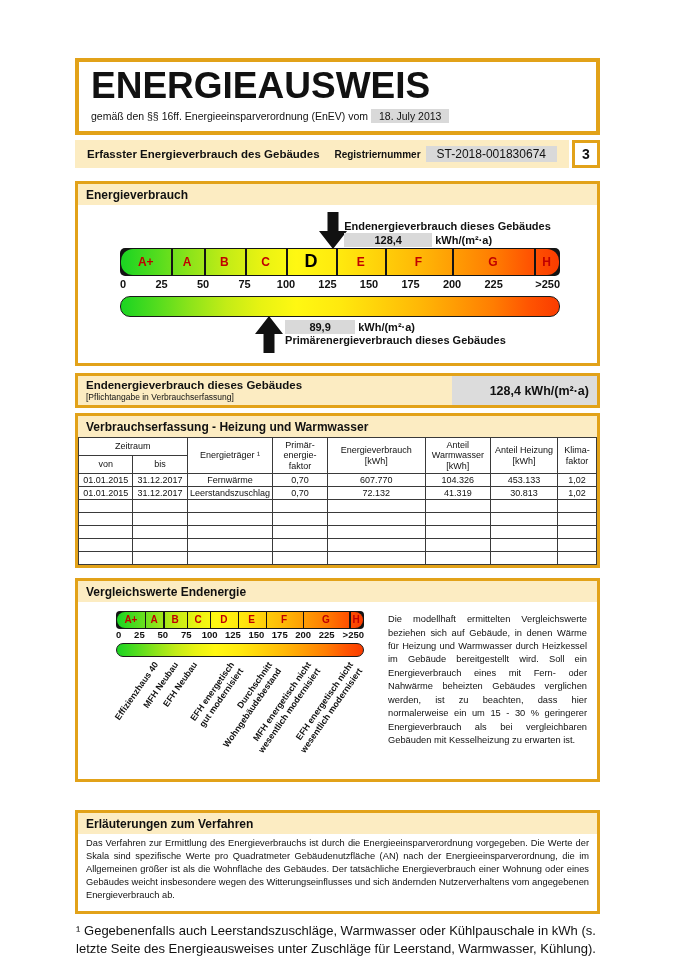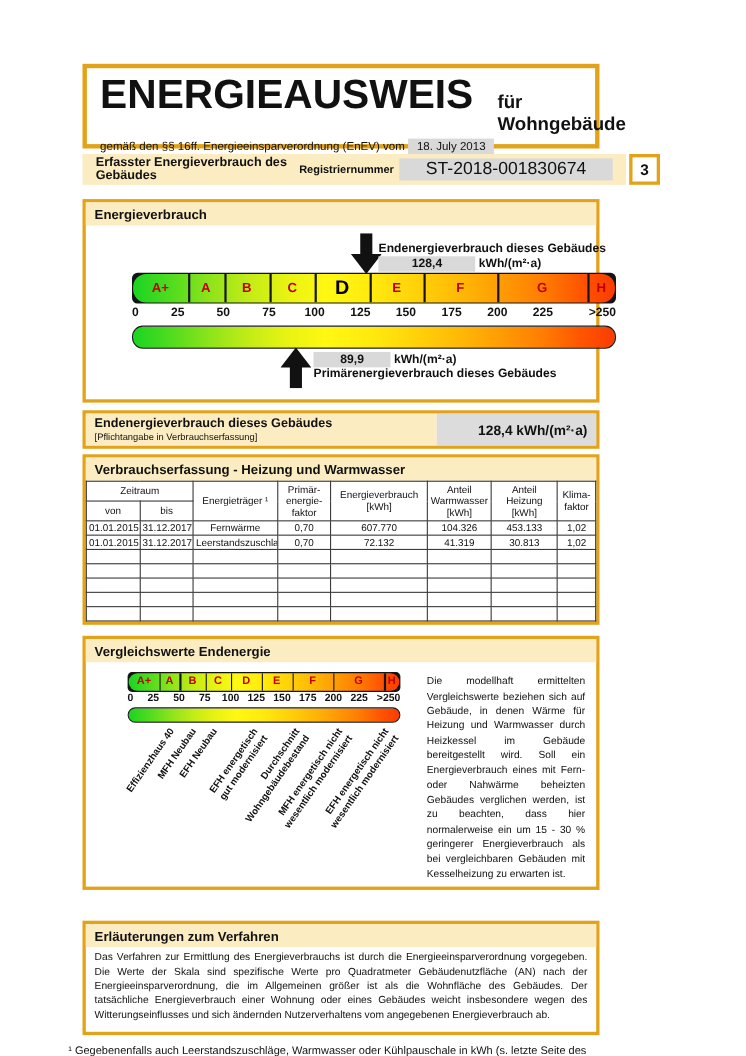--- a/index.html
+++ b/index.html
@@ -13,33 +13,33 @@
   }
   :root {
     --gold: #E2A219;
     --cream: #FCECC2;
     --fieldgray: #D9D9D9;
     --letterred: #C00000;
   }
   .content { position: absolute; left: 62px; top: 58px; width: 548px; }
 
   
-  .gold-box { width: 470px; margin-left: 13px; border: 3px solid var(--gold); background: #fff; }
+  .gold-box { width: 525px; margin-left: 13px; border: 3px solid var(--gold); background: #fff; }
   .header-box { border-width: 4px; padding: 5px 12px 7px 12px; height: 77px; }
   .title-row { display: flex; align-items: baseline; }
   .main-title { font-size: 37px; font-weight: bold; letter-spacing: 0px; line-height: 1.05; }
   .subtitle { font-size: 17px; font-weight: bold; margin-left: 22px; }
   .law-row { font-size: 10.5px; margin-top: 3px; }
   .gray-field { background: var(--fieldgray); padding: 1px 8px; display: inline-block; }
 
   .band { display: flex; margin-top: 5px; margin-left: 13px; }
   .band-main { width: 494px; height: 28px; background: var(--cream); display: flex; align-items: center; padding: 0 12px; }
   .band-title { flex: 1; font-weight: bold; font-size: 11.5px; }
   .band-reg-label { font-weight: bold; font-size: 10px; margin-right: 5px; }
-  .band-reg-value { font-size: 16px; padding: 1px 24px; }
+  .band-reg-value { font-size: 12px; padding: 1px 11px; }
   .band-page { width: 28px; height: 28px; border: 3px solid var(--gold); margin-left: 3px;
                display: flex; align-items: center; justify-content: center; font-weight: bold; font-size: 14px; background:#fff; }
 
   .strip { background: var(--cream); font-weight: bold; font-size: 12px; padding: 4px 8px 3px 8px; }
 
   
   .ev-box { margin-top: 13px; }
   .ev-body { padding: 5px 0 6px 0; }
   .scale-area { position: relative; margin-left: 42px; width: 440px; }
   .anno-top { position: relative; height: 38px; }
@@ -101,33 +101,32 @@
   .vlabel { position: absolute; top: 3px; transform-origin: 0 0;
     transform: rotate(-55deg) translateX(-100%);
     white-space: pre; text-align: right; font-size: 8.8px; font-weight: bold; line-height: 1.25; }
   .cmp-right { flex: 1; padding: 2px 2px 0 6px; font-size: 9.3px; line-height: 1.45; text-align: justify; }
   .cmp-abbr { margin-top: 12px; text-align: left; }
 
   
   .exp-box { margin-top: 28px; }
   .exp-body { padding: 3px 8px 9px 8px; font-size: 9.3px; line-height: 1.4; text-align: justify; }
 
-  .footnote { margin-top: 8px; font-size: 10px; line-height: 1.4; width: 548px; }
+  .footnote { margin-top: 8px; font-size: 13px; line-height: 1.4; width: 548px; text-align: center; }
 
   svg.arrow { display: block; }
 </style>
 </head>
 <body>
 
 <div class="content">
 
   <div class="gold-box header-box">
     <div class="title-row">
       <span class="main-title">ENERGIEAUSWEIS</span>
-      <span class="subtitle">für Wohngebäude</span>
     </div>
     <div class="law-row">
       <span>gemäß den §§ 16ff. Energieeinsparverordnung (EnEV) vom</span>
       <span class="gray-field">18. July 2013</span>
     </div>
   </div>
 
   <div class="band">
     <div class="band-main">
       <span class="band-title">Erfasster Energieverbrauch des Gebäudes</span>

